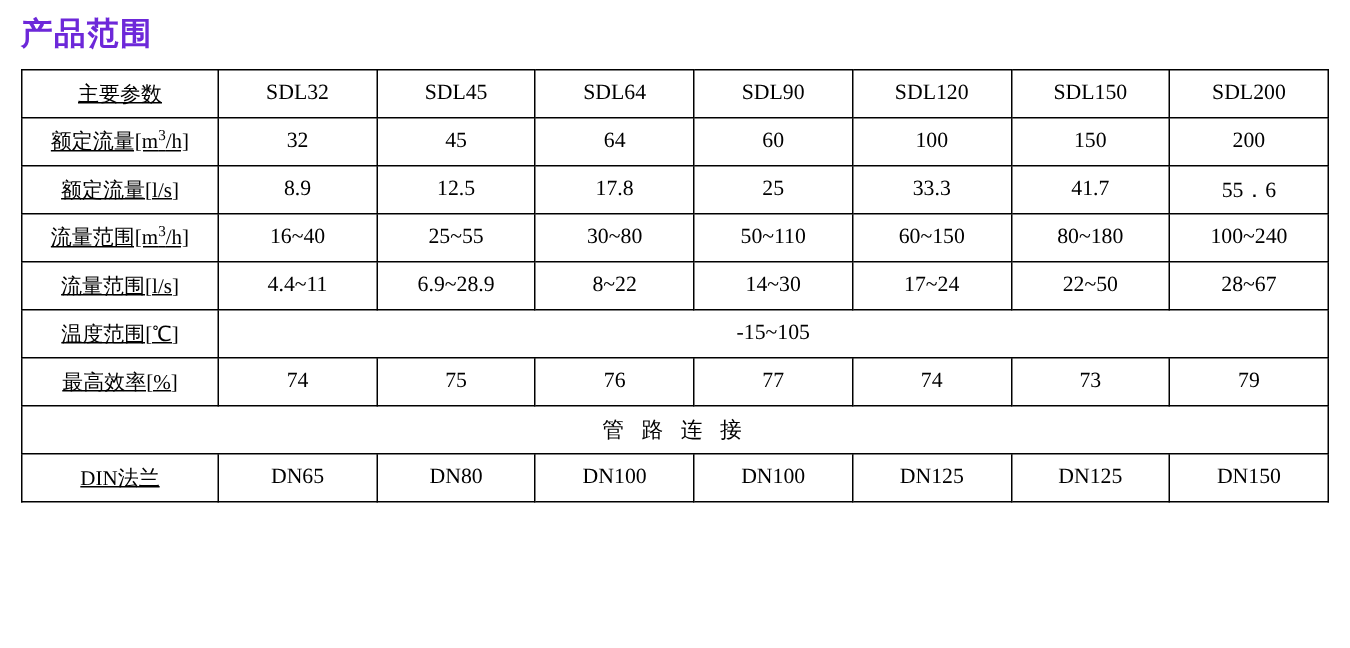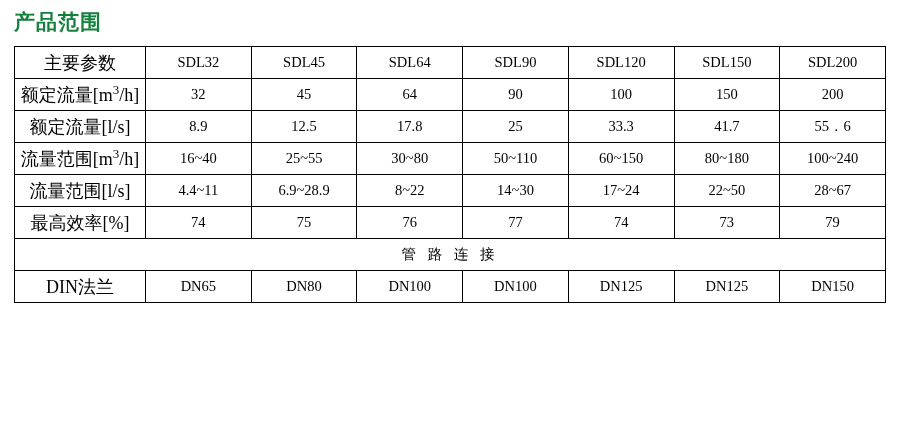--- a/index.html
+++ b/index.html
@@ -14,21 +14,21 @@
     color: #000000;
     position: relative;
     overflow: hidden;
   }
   .page-title {
     font-family: "Liberation Sans", sans-serif;
     font-weight: bold;
     font-size: 21px;
     letter-spacing: 1px;
     margin: 8px 0 0 14px;
-    color: #15803d;
+    color: #6d28d9;
   }
   .table-wrap {
     margin: 10px 14px 0 14px;
   }
   table.spec {
     border-collapse: collapse;
     width: 872px;
     table-layout: fixed;
   }
   table.spec td {
@@ -36,21 +36,22 @@
     text-align: center;
     vertical-align: middle;
     font-size: 14.5px;
     font-family: "Liberation Serif", serif;
     height: 31px;
     padding: 0 2px;
     white-space: nowrap;
   }
   table.spec td.rowhead {
     width: 126px;
-    font-size: 18px;
+    font-size: 14px;
+    text-decoration: underline;
   }
   table.spec td.head {
     font-weight: normal;
   }
   .hdr-row td {
     font-size: 14.5px;
   }
   .sup {
     font-size: 0.72em;
     vertical-align: super;
@@ -80,21 +81,21 @@
         <td class="head">SDL120</td>
         <td class="head">SDL150</td>
         <td class="head">SDL200</td>
       </tr>
 
       <tr>
         <td class="rowhead"><span>额定流量[m</span><span class="sup">3</span><span>/h]</span></td>
         <td>32</td>
         <td>45</td>
         <td>64</td>
-        <td>90</td>
+        <td>60</td>
         <td>100</td>
         <td>150</td>
         <td>200</td>
       </tr>
 
       <tr>
         <td class="rowhead"><span>额定流量[l/s]</span></td>
         <td>8.9</td>
         <td>12.5</td>
         <td>17.8</td>
@@ -121,20 +122,24 @@
         <td>6.9~28.9</td>
         <td>8~22</td>
         <td>14~30</td>
         <td>17~24</td>
         <td>22~50</td>
         <td>28~67</td>
       </tr>
 
 
 
+      <tr>
+        <td class="rowhead"><span>温度范围[℃]</span></td>
+        <td class="merged" colspan="7">-15~105</td>
+      </tr>
 
       <tr>
         <td class="rowhead"><span>最高效率[%]</span></td>
         <td>74</td>
         <td>75</td>
         <td>76</td>
         <td>77</td>
         <td>74</td>
         <td>73</td>
         <td>79</td>

